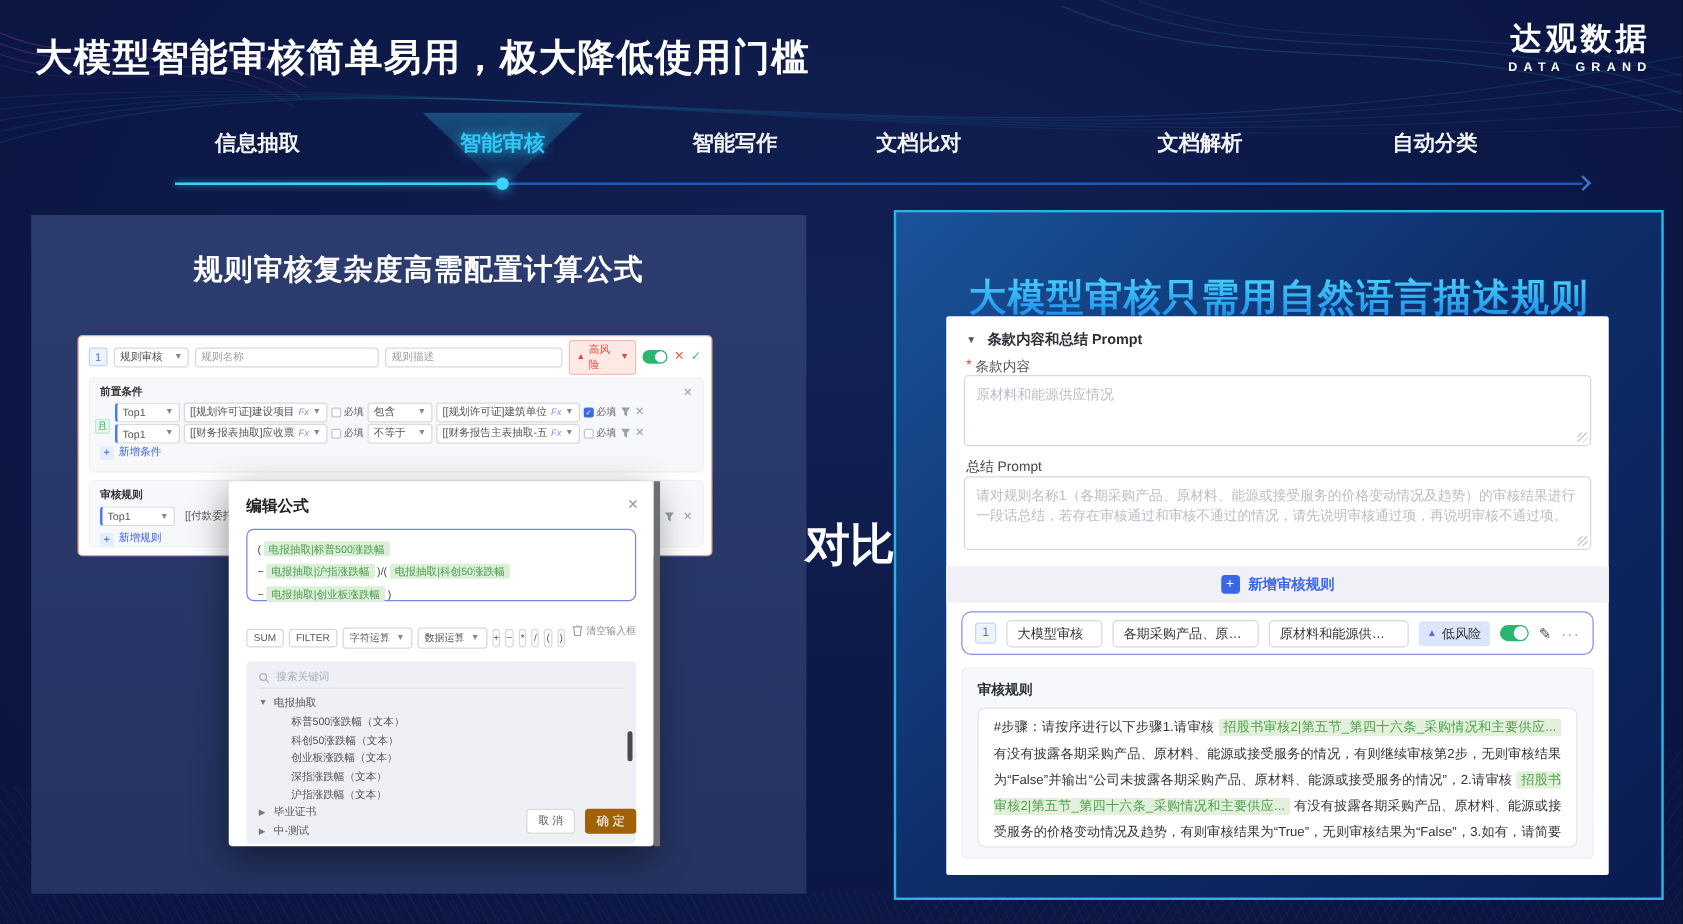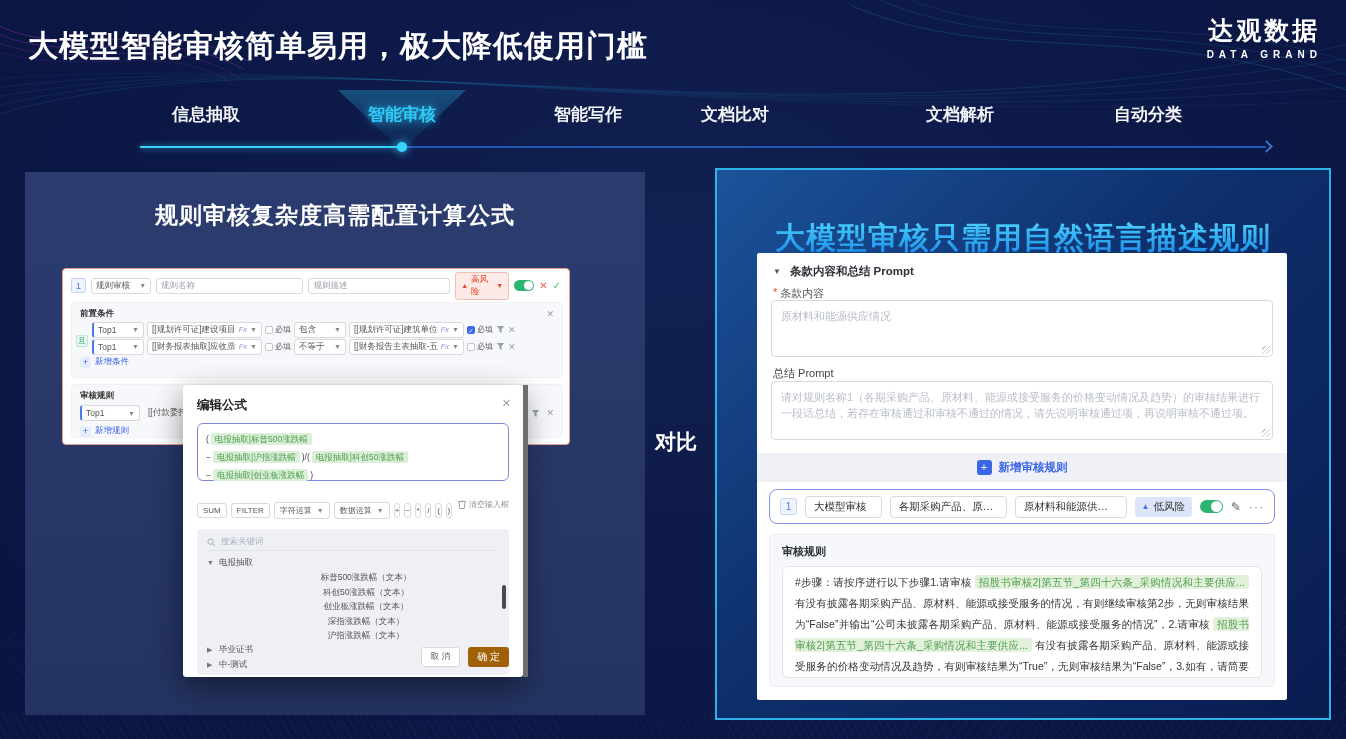--- a/index.html
+++ b/index.html
@@ -31,21 +31,21 @@
       background:linear-gradient(180deg, rgba(47,201,246,.30), rgba(47,201,246,.03)); }
   .tl-line-a { position:absolute; left:140px; top:146px; width:262px; height:2px; background:#38d2fa; box-shadow:0 0 6px rgba(56,210,250,.8); }
   .tl-line-b { position:absolute; left:402px; top:146px; width:864px; height:2px; background:#2257b4; }
   .tl-dot { position:absolute; left:397px; top:142px; width:10px; height:10px; border-radius:50%; background:#3ad4ff; box-shadow:0 0 10px #3ad4ff; }
   .tl-arrow { position:absolute; left:1262px; top:142px; width:9px; height:9px; border-top:2px solid #3a76cc; border-right:2px solid #3a76cc; transform:rotate(45deg); }
 
   
   .panel-left { position:absolute; left:25px; top:172px; width:620px; height:543px;
       background:linear-gradient(180deg,#2c3c6f 0%,#243361 100%); }
   .panel-left-title { position:absolute; left:0; right:0; top:28px; text-align:center; font-size:23px; font-weight:700; color:#ffffff; letter-spacing:1px; }
-  .compare { position:absolute; left:636px; top:428px; width:80px; text-align:center; font-size:21px; font-weight:700; color:#ffffff; }
+  .compare { position:absolute; left:636px; top:412px; width:80px; text-align:right; font-size:36px; font-weight:700; color:#ffffff; }
   .panel-right { position:absolute; left:715px; top:168px; width:616px; height:552px;
       border:2px solid #2cb2e8; background:linear-gradient(135deg,#1b539a 0%,#0e2f6c 45%,#0a1c50 100%); }
   .panel-right-title { position:absolute; left:0; right:0; top:32px; text-align:center; font-size:30px; font-weight:700; letter-spacing:1px;
       background:linear-gradient(180deg,#4fd8ff 0%,#1482e6 100%); -webkit-background-clip:text; background-clip:text; color:transparent;margin-top:16px; }
 
   
   .sel, .inp { background:#fff; border:1px solid #d9d9d9; border-radius:3px; display:flex; align-items:center; padding:0 4px; height:16px; color:#555; white-space:nowrap; overflow:hidden; }
   .caret { margin-left:auto; color:#888; font-size:7px; padding-left:3px; }
   .ph { color:#9aa0aa; }
   .fx { color:#8a94e0; font-size:7.5px; margin-left:auto; padding-left:3px; font-style:italic; }
@@ -89,21 +89,21 @@
   .chip-g { background:#dcefd8; color:#4c9e50; border-radius:2px; padding:1px 4px; margin:0 2px; white-space:nowrap; }
   .ftool { margin-top:9px; display:flex; align-items:center; gap:4px; }
   .fbtn { border:1px solid #d9d9d9; border-radius:3px; background:#fff; padding:2px 5px; font-size:8px; color:#555; cursor:pointer; white-space:nowrap; display:flex; align-items:center; gap:2px;margin-top:12px; }
   .fbtn.op { padding:2px 0; width:13px; justify-content:center; }
   .clear-link { display:flex; align-items:center; gap:3px; color:#8a8f99; font-size:8px; margin-left:2px; cursor:pointer; white-space:nowrap; }
   .search-panel { position:relative; margin-top:10px; height:146px; background:#eef0f6; border-radius:4px; padding:5px 10px; overflow:hidden; }
   .search-row { display:flex; align-items:center; gap:5px; height:17px; color:#a9aeb8; border-bottom:1px solid #e0e3ea; }
   .tree { margin-top:4px; color:#555; }
   .tree-node { display:flex; align-items:center; gap:5px; height:15px; cursor:pointer; }
   .tree-node .tcaret { color:#777; font-size:7px; width:7px; }
-  .tree-child { padding-left:26px; height:14.5px; line-height:14.5px; color:#555; cursor:pointer;text-align:center; }
+  .tree-child { padding-left:26px; height:14.5px; line-height:14.5px; color:#555; cursor:pointer; }
   .scroll-thumb { position:absolute; right:3px; top:56px; width:4px; height:24px; background:#4a4a4a; border-radius:2px; }
   .dlg-footer { position:absolute; right:14px; bottom:10px; display:flex; gap:8px; }
   .btn-cancel { border:1px solid #d9d9d9; border-radius:3px; background:#fff; color:#555; font-size:8.5px; padding:3px 9px; cursor:pointer; }
   .btn-ok { border:none; border-radius:3px; background:#a16207; color:#fff; font-size:10px; padding:3px 9px; cursor:pointer; }
 
   
   .llm-card { position:absolute; left:757px; top:253px; width:530px; height:447px; background:#fff; border-radius:2px; font-size:11px; color:#444; }
   .lc-sec-head { position:absolute; left:16px; top:11px; display:flex; align-items:center; gap:9px; font-weight:700; color:#2b2f36; font-size:11.5px; }
   .lc-sec-head .tri { font-size:8px; color:#555; }
   .lc-label { position:absolute; left:16px; display:flex; gap:3px; color:#555; font-size:11px; }

